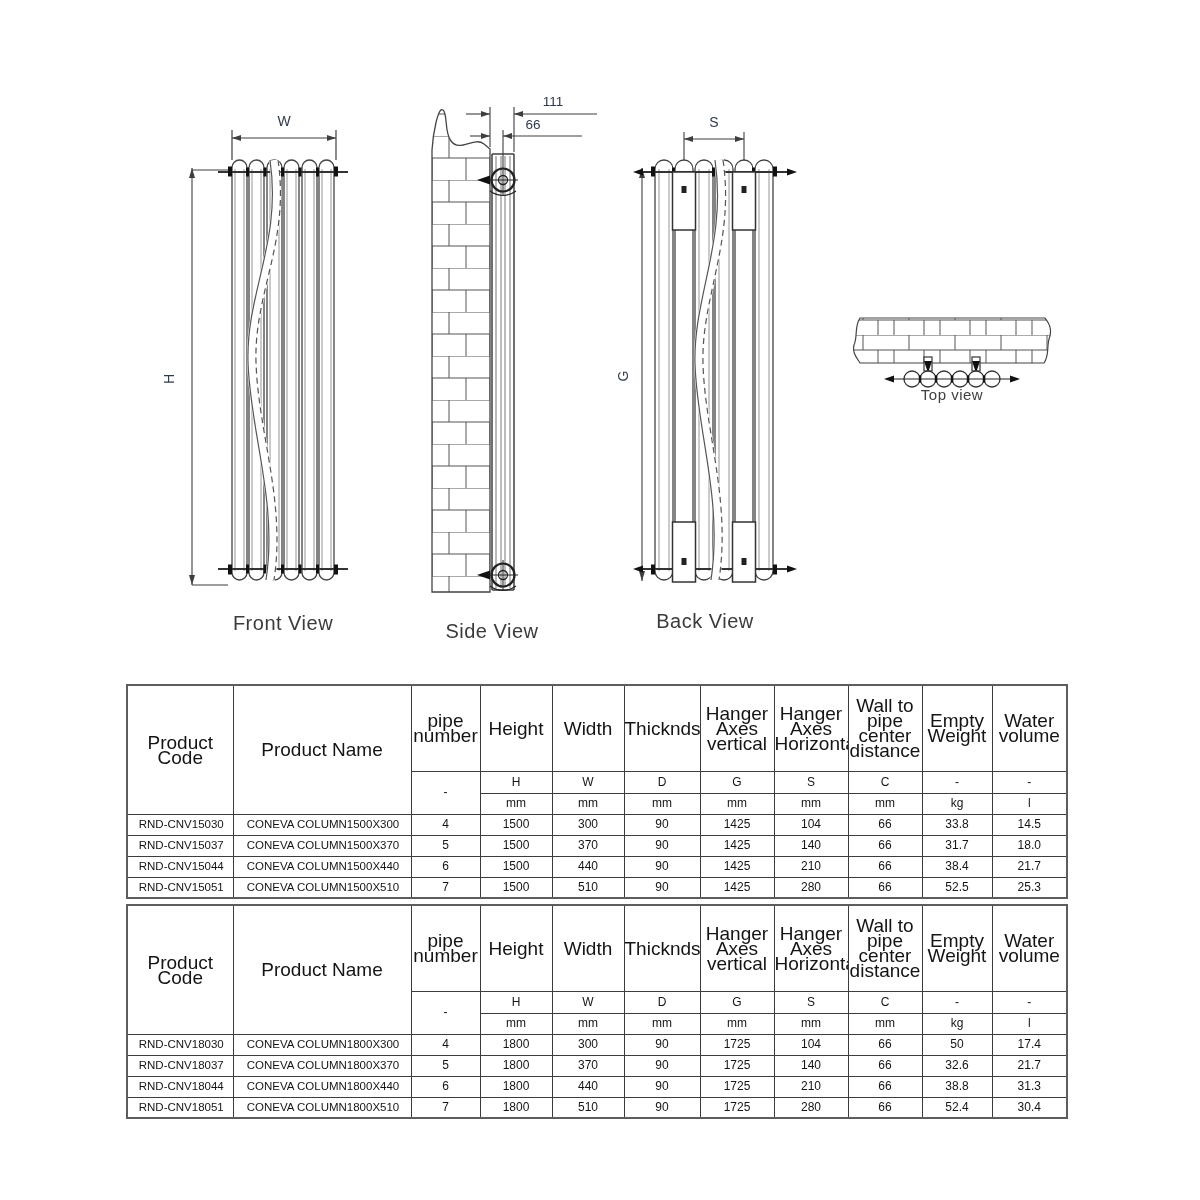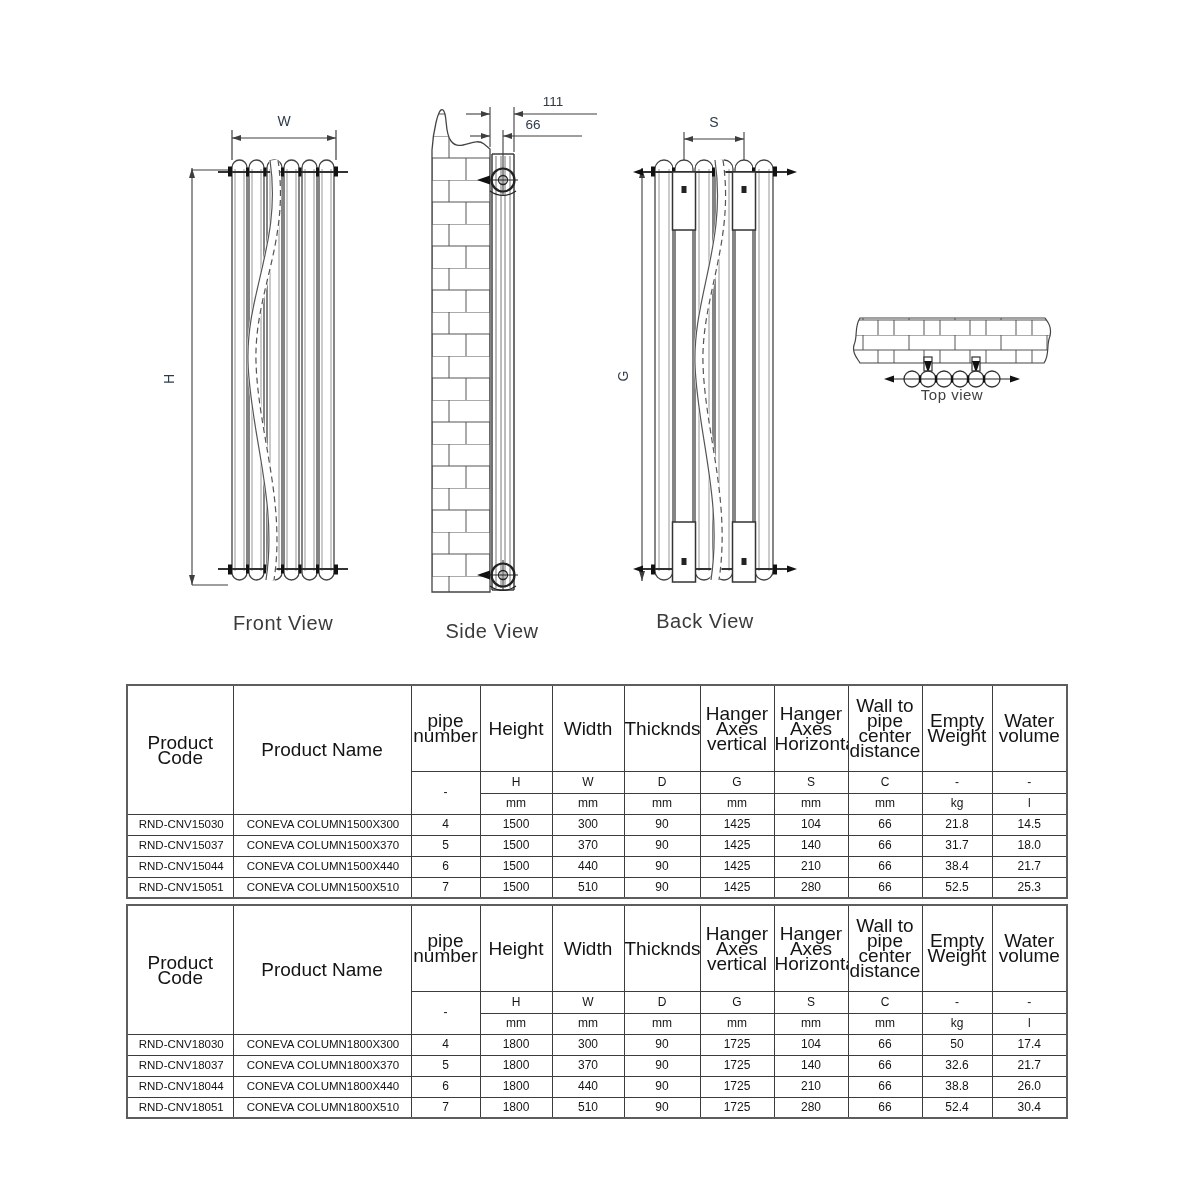--- a/index.html
+++ b/index.html
@@ -314,21 +314,21 @@
       <tr class="drow">
         <td class="tl">RND-CNV15030</td>
         <td class="tl">CONEVA COLUMN1500X300</td>
         <td>4</td>
         <td>1500</td>
         <td>300</td>
         <td>90</td>
         <td>1425</td>
         <td>104</td>
         <td class="b">66</td>
-        <td>21.8</td>
+        <td>33.8</td>
         <td>14.5</td>
       </tr>
       <tr class="drow">
         <td class="tl">RND-CNV15037</td>
         <td class="tl">CONEVA COLUMN1500X370</td>
         <td>5</td>
         <td>1500</td>
         <td>370</td>
         <td>90</td>
         <td>1425</td>
@@ -445,21 +445,21 @@
         <td class="tl">RND-CNV18044</td>
         <td class="tl">CONEVA COLUMN1800X440</td>
         <td>6</td>
         <td>1800</td>
         <td>440</td>
         <td>90</td>
         <td>1725</td>
         <td>210</td>
         <td>66</td>
         <td>38.8</td>
-        <td>26.0</td>
+        <td>31.3</td>
       </tr>
       <tr class="drow">
         <td class="tl">RND-CNV18051</td>
         <td class="tl">CONEVA COLUMN1800X510</td>
         <td>7</td>
         <td>1800</td>
         <td>510</td>
         <td>90</td>
         <td>1725</td>
         <td>280</td>

